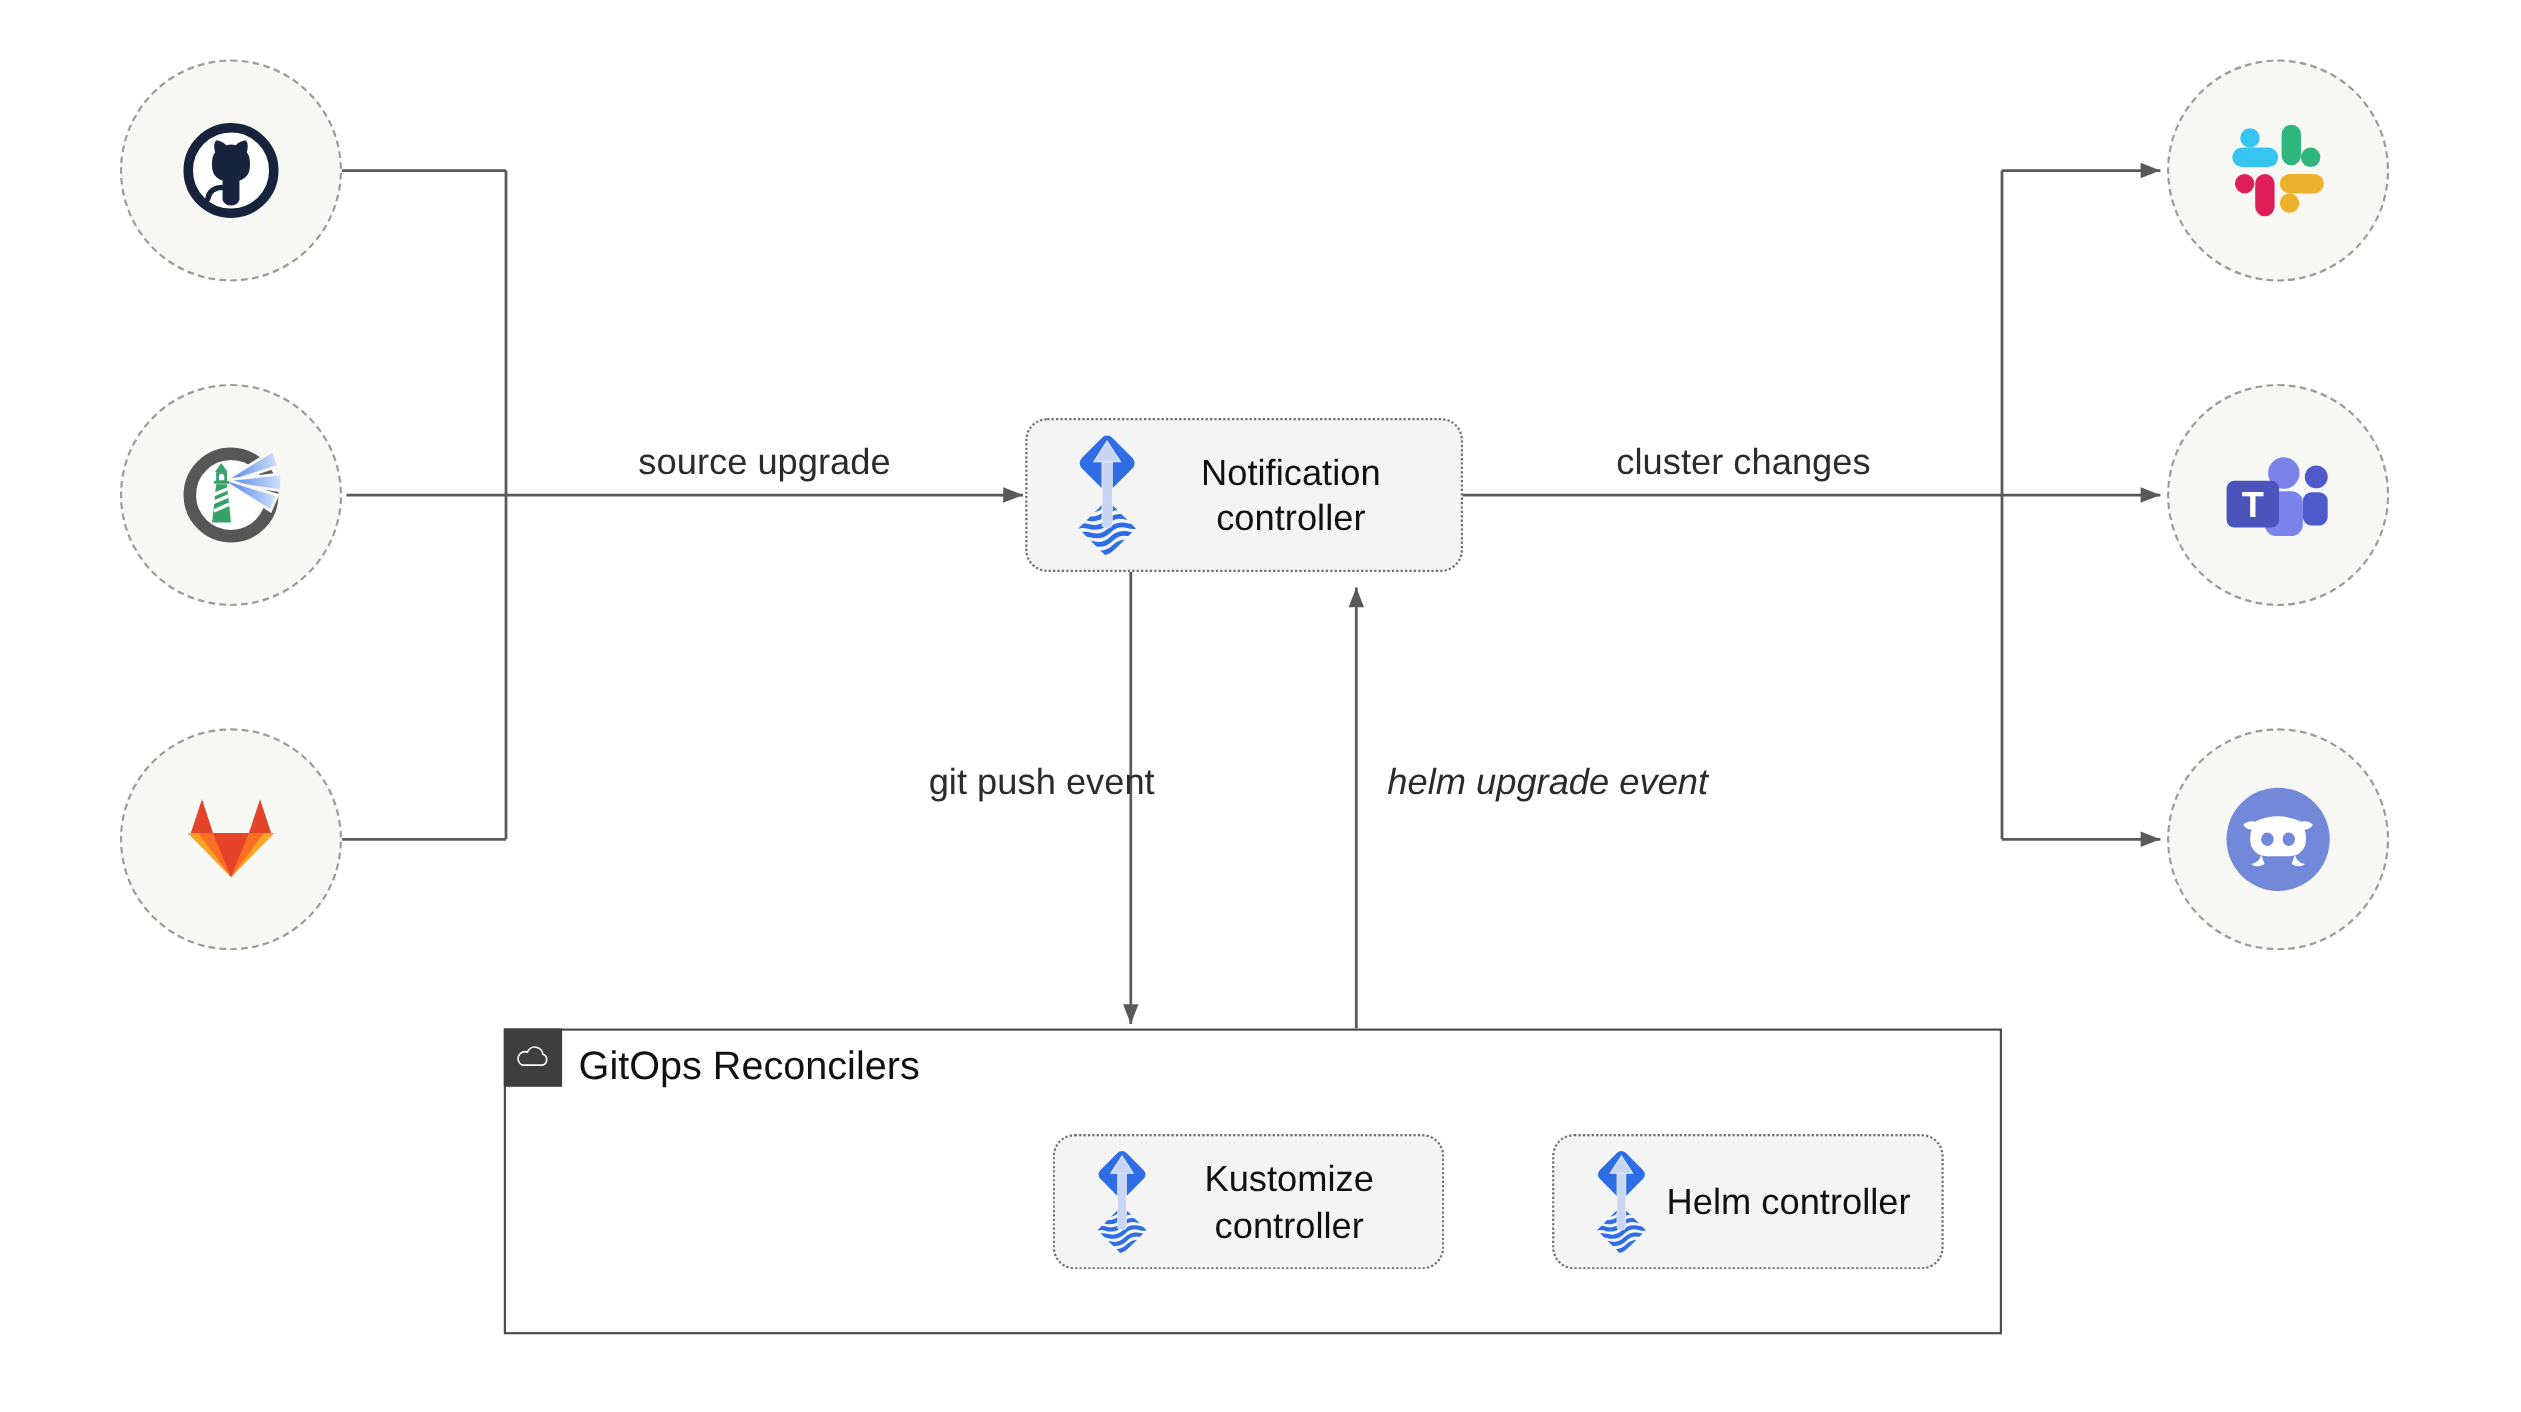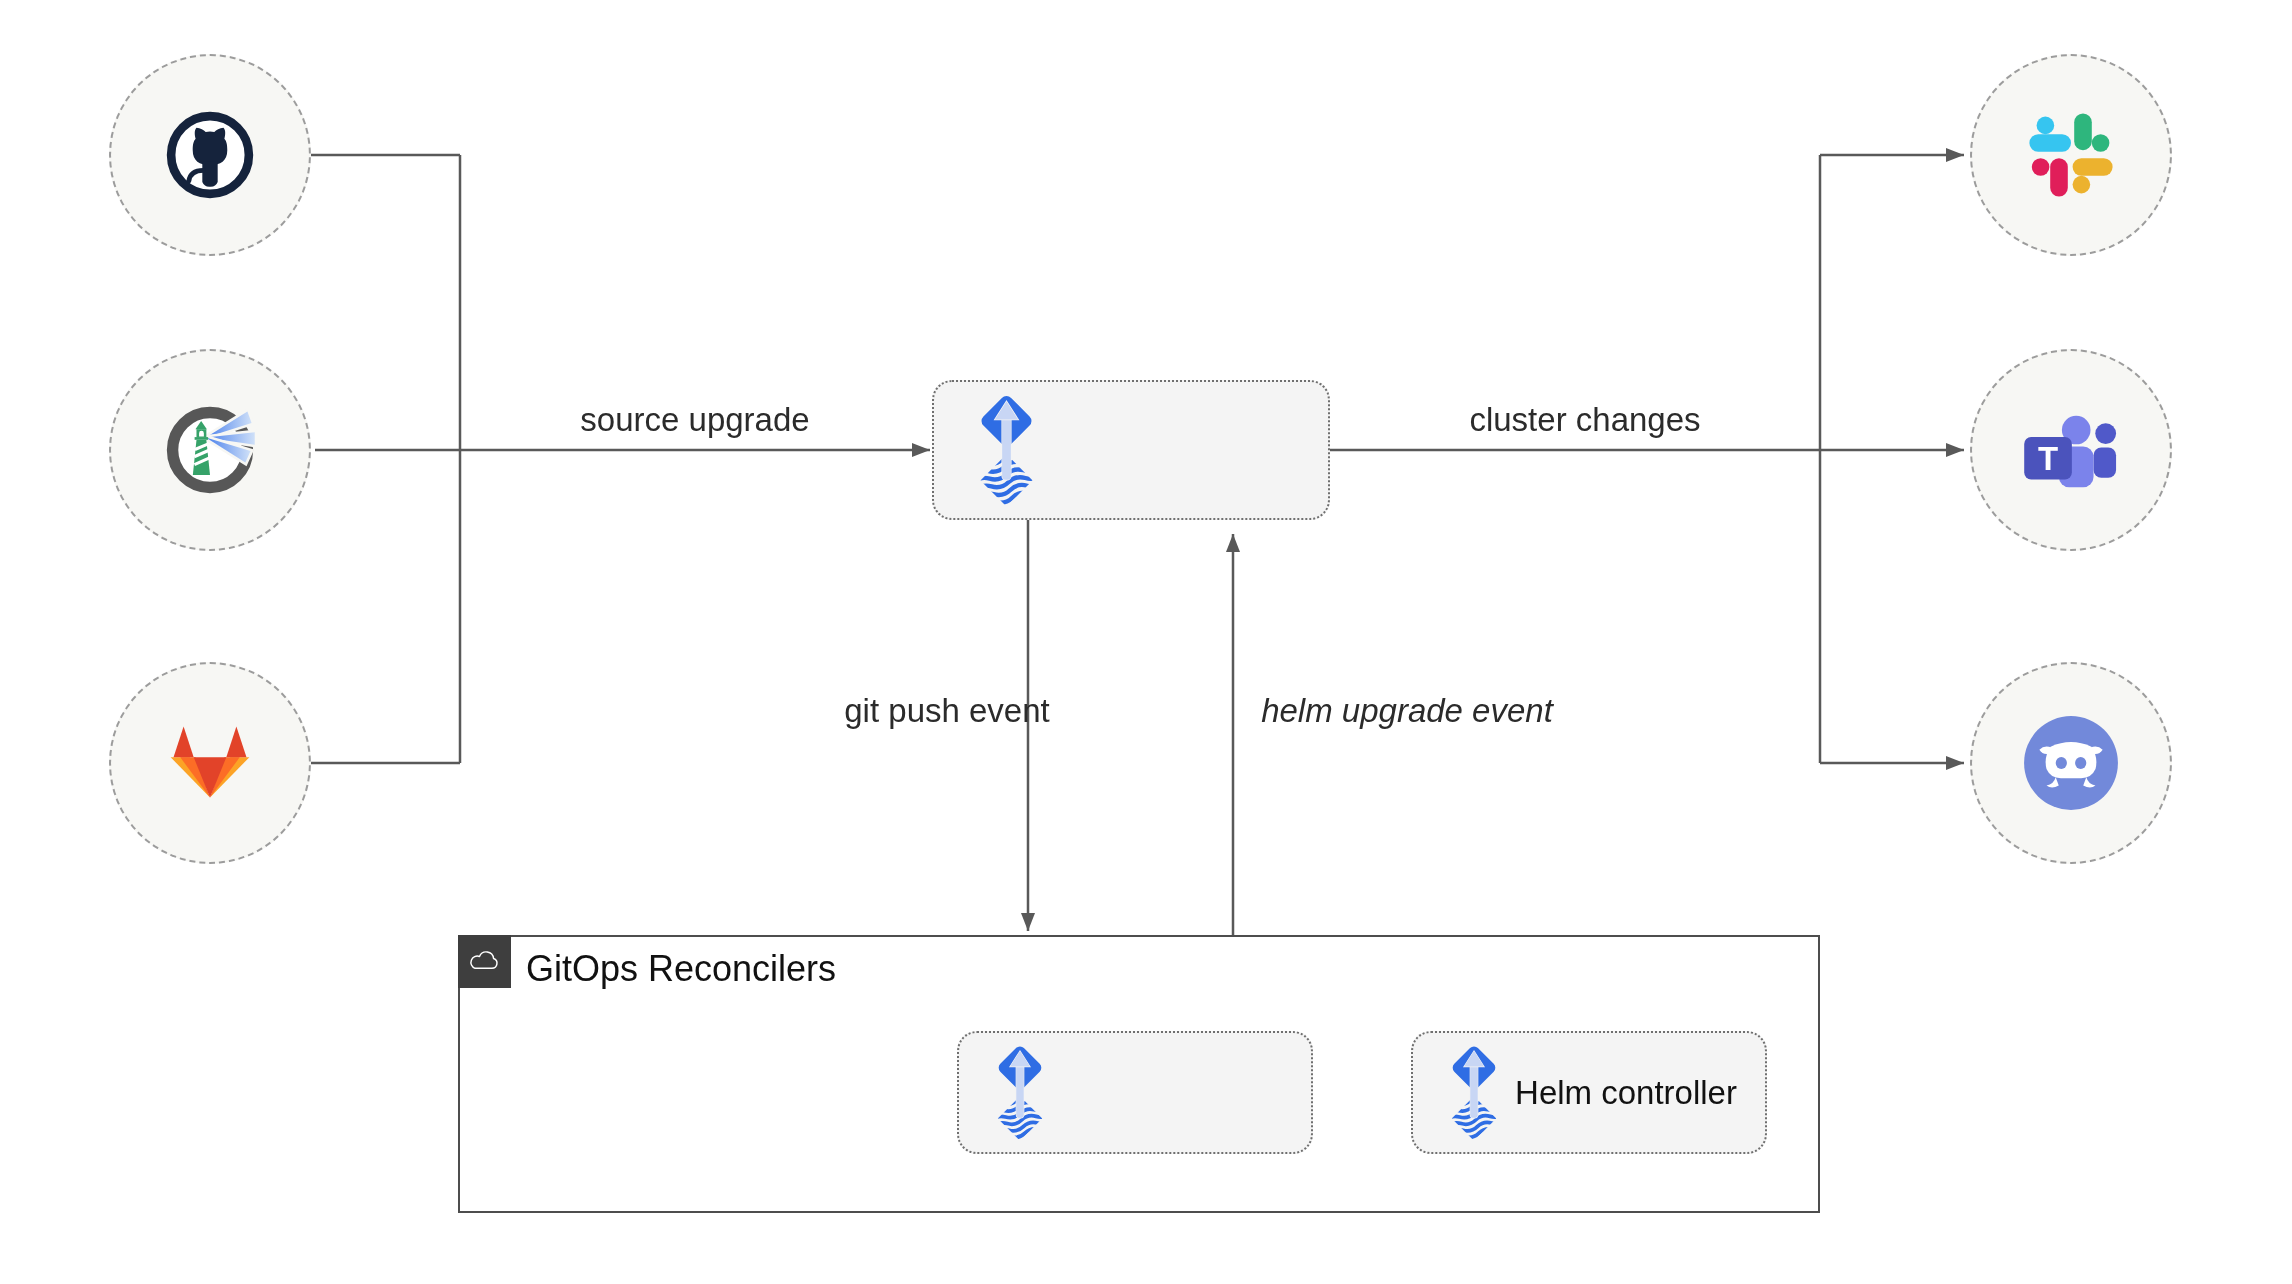--- a/index.html
+++ b/index.html
@@ -121,20 +121,21 @@
       <polygon points="33,44 67,44 50,86" fill="#e24329"></polygon>
       <polygon points="12,44 22.5,12 33,44" fill="#e24329"></polygon>
       <polygon points="88,44 77.5,12 67,44" fill="#e24329"></polygon>
     </svg>
   </div>
 
   <div class="node-box" style="left:932px;top:380px;width:398px;height:140px;padding-left:36px;padding-right:24px;">
     <svg class="flux" width="73" height="116" viewBox="0 0 100 160">
         <use href="#flux"></use>
       </svg>
+    <div class="label">Notification controller</div>
   </div>
 
   <div class="edge-label" style="left:695px;top:420px;">source upgrade</div>
   <div class="edge-label" style="left:1585px;top:420px;">cluster changes</div>
   <div class="edge-label" style="left:947px;top:711px;">git push event</div>
   <div class="edge-label" style="left:1407px;top:711px;font-style:italic;">helm upgrade event</div>
 
   <div class="circle-node" style="left:1970px;top:54px;">
     <svg width="96" height="96" viewBox="0 0 120 120">
       <circle cx="28" cy="23" r="11" fill="#36C5F0"></circle>
@@ -180,20 +181,21 @@
         <path d="M16 35 h30 a9 9 0 0 0 3 -17.5 a13 13 0 0 0 -25 -3.5 a9.5 9.5 0 0 0 -8 21 Z" fill="none" stroke="#ffffff" stroke-width="2.6" stroke-linejoin="round"></path>
       </svg>
     </div>
     <div class="group-title">GitOps Reconcilers</div>
 
 
     <div class="node-box" style="left:497px;top:94px;width:356px;height:123px;padding-left:30px;padding-right:18px;">
       <svg class="flux" width="62" height="99" viewBox="0 0 100 160">
           <use href="#flux"></use>
         </svg>
+      <div class="label">Kustomize controller</div>
     </div>
 
     <div class="node-box" style="left:951px;top:94px;width:356px;height:123px;padding-left:30px;padding-right:18px;">
       <svg class="flux" width="62" height="99" viewBox="0 0 100 160">
           <use href="#flux"></use>
         </svg>
       <div class="label">Helm controller</div>
     </div>
   </div>
 

